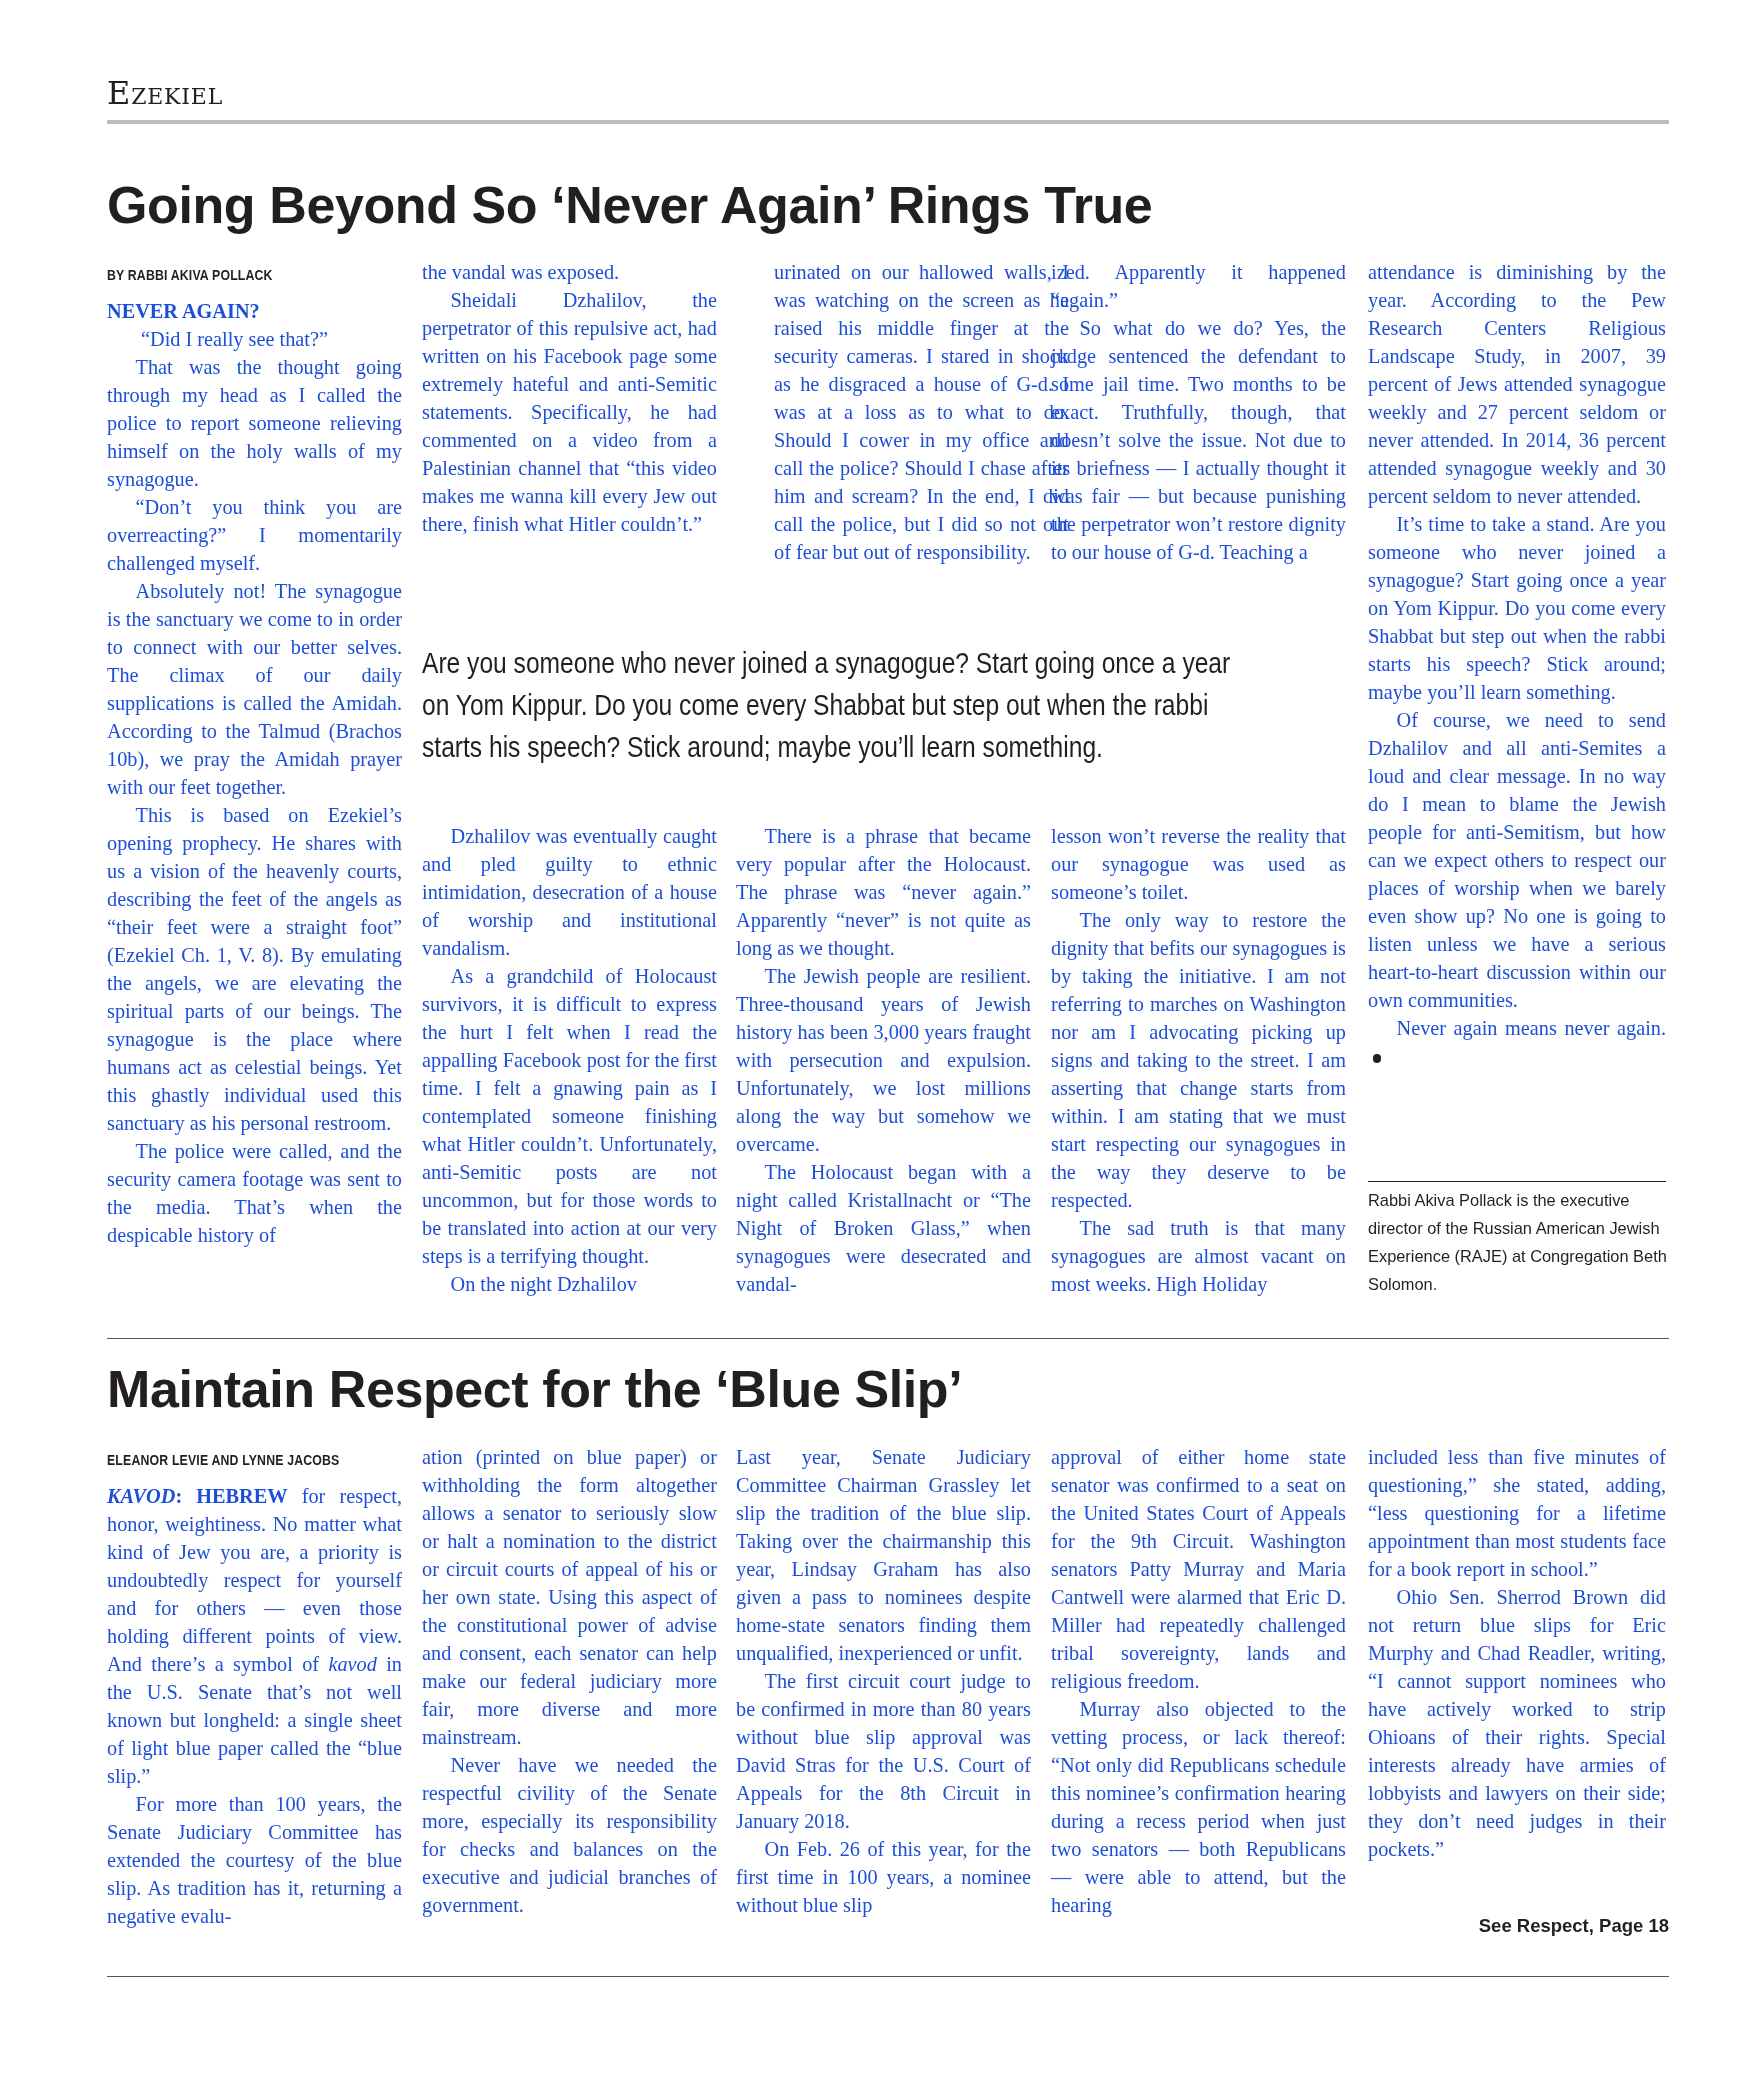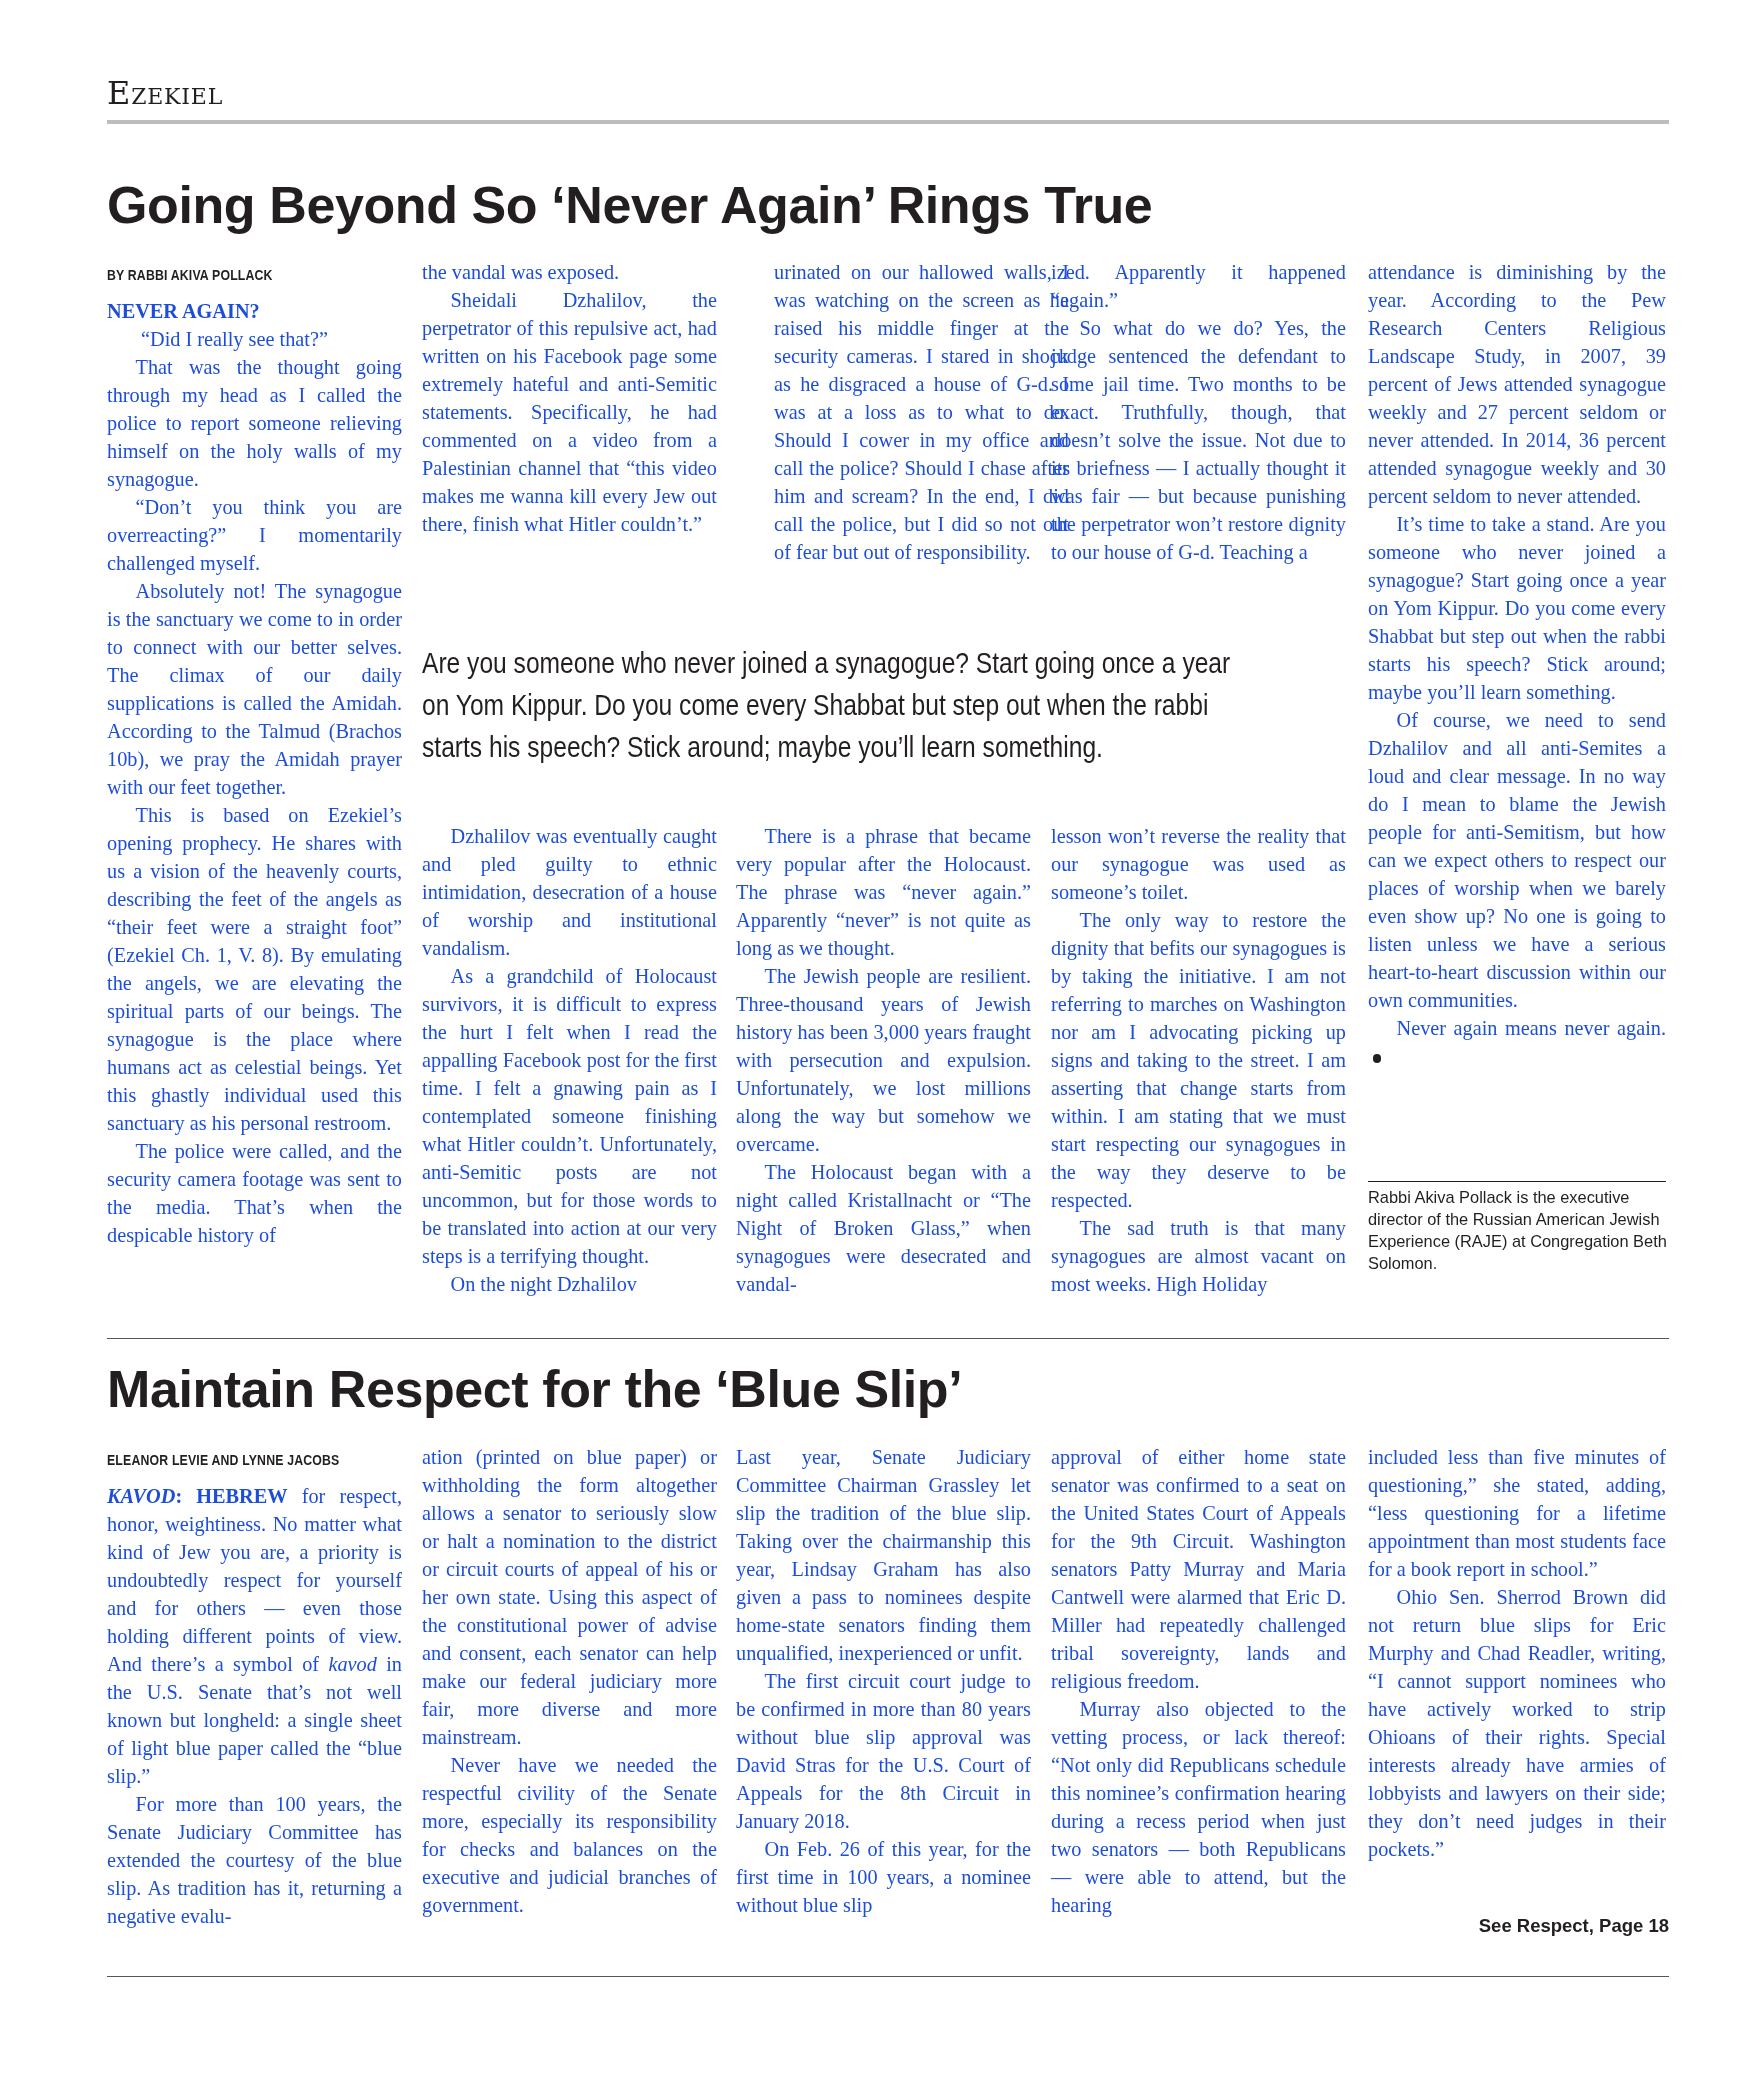--- a/index.html
+++ b/index.html
@@ -11,21 +11,21 @@
   .h1 { top:175px; }
   .h2 { top:1359px; }
   .byline { position:absolute; font-family:"Liberation Sans", sans-serif; font-weight:bold; font-size:14.3px; letter-spacing:0.2px; color:#231f20; transform:scaleX(0.86); transform-origin:left top; white-space:nowrap; }
   .col { position:absolute; width:295px; font-family:"Liberation Serif", serif; font-size:20.3px; line-height:28px; text-align:justify; hyphens:auto; color:#1d4ed8; }
   .col p { margin:0; text-indent:28.5px; }
   .col p.noindent { text-indent:0; }
   .col p.small-head { text-indent:0; font-weight:bold; }
   .pullquote { position:absolute; left:315px; top:642px; width:1032px; font-family:"Liberation Sans", sans-serif; font-size:30px; line-height:42px; color:#231f20; transform:scaleX(0.82); transform-origin:left top; white-space:nowrap; }
   .pullquote div { white-space:nowrap; }
   .bio-rule-top { position:absolute; left:1261px; top:1181px; width:298px; height:0.8px; background:#231f20; }
-  .bio { position:absolute; left:1261px; top:1186px; width:302px; font-family:"Liberation Sans", sans-serif; font-size:16.4px; line-height:22px; color:#231f20; }
+  .bio { position:absolute; left:1261px; top:1186px; width:302px; font-family:"Liberation Sans", sans-serif; font-size:16.4px; line-height:28px; color:#231f20; }
   .section-rule { position:absolute; left:0; top:1338px; width:1562px; height:0.8px; background:#555; }
   .see-more { position:absolute; right:0; top:1915px; font-family:"Liberation Sans", sans-serif; font-weight:bold; font-size:18.5px; color:#231f20;text-align:center; }
   .footer-rule { position:absolute; left:0; top:1976px; width:1562px; height:0.8px; background:#555; }
   .footer { position:absolute; left:0; top:1990px; width:1562px; height:34px; font-family:"Liberation Sans", sans-serif; color:#231f20; }
   .footer .pg { position:absolute; left:0; top:5px; font-weight:bold; font-size:17px; }
   .footer .date { position:absolute; left:46px; top:5px; font-size:17px; letter-spacing:0.4px; }
   .footer .masthead { position:absolute; left:646px; top:0; font-weight:bold; font-size:24px; letter-spacing:0.8px; }
   .footer .site { position:absolute; right:0; top:5px; font-size:17px; letter-spacing:0.4px; }
   .dot-icon { display:inline-block; width:8.4px; height:8.4px; border-radius:50%; background:#231f20; margin-left:5px; vertical-align:middle; }
   em { font-style:italic; }

